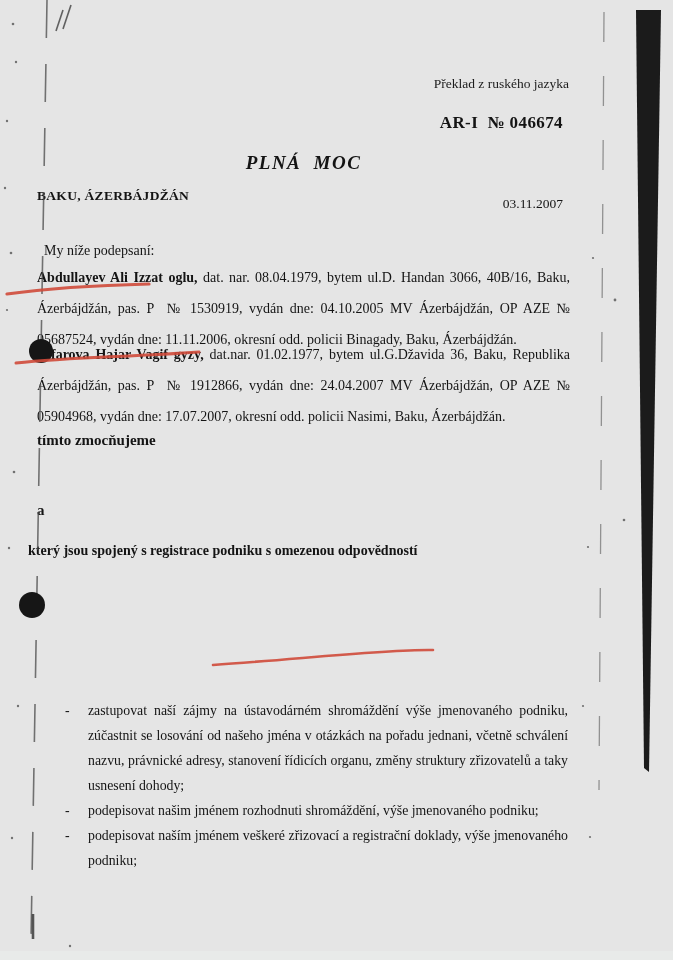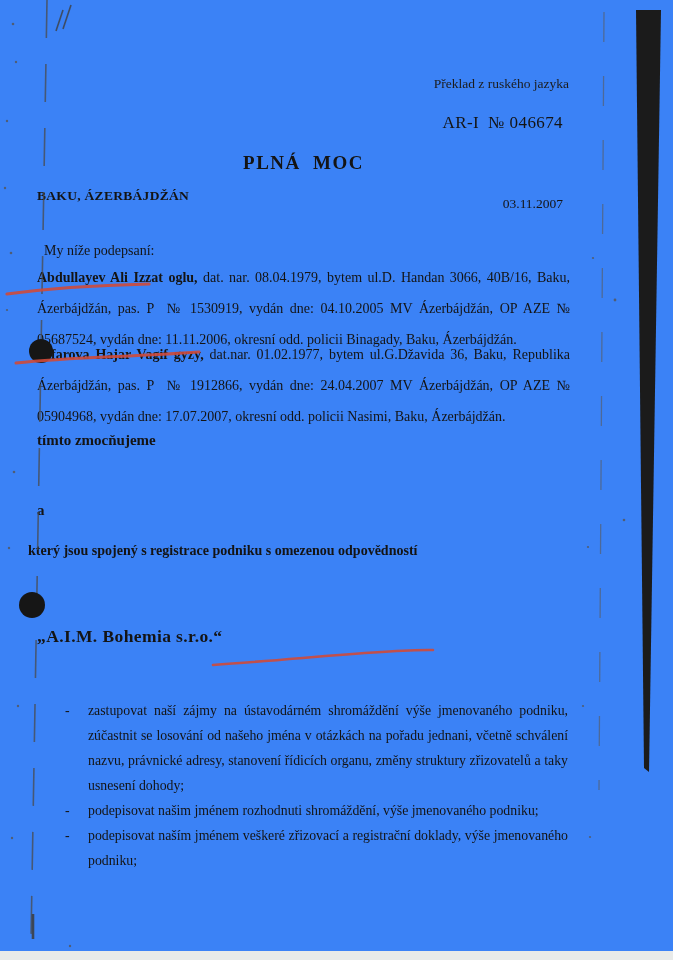--- a/index.html
+++ b/index.html
@@ -1,25 +1,25 @@
 <!DOCTYPE html>
 <html><head>
 <meta charset="utf-8">
 <style>
   html,body{margin:0;padding:0;background:#ffffff;}
   .page{
     position:relative;width:673px;height:960px;overflow:hidden;
-    background:#3b82f6;color:#141414;
+    background:#e5e5e5;color:#141414;
     font-family:"Liberation Serif","DejaVu Serif",serif;
   }
   .abs{position:absolute;}
   .note{top:76px;right:104px;font-size:13.5px;color:#1c1c1c;}
-  .docnum{top:113px;right:110px;font-size:17px;font-weight:normal;letter-spacing:.4px;}
+  .docnum{top:113px;right:110px;font-size:17px;font-weight:bold;letter-spacing:.4px;}
   .title{top:152px;left:37px;width:533px;margin:0;text-align:center;
-         font-size:19px;font-weight:bold;letter-spacing:1.5px;word-spacing:6px;}
+         font-size:19px;font-weight:bold;letter-spacing:1.5px;word-spacing:6px;font-style:italic;}
   .place{top:188px;left:37px;font-size:13.5px;font-weight:bold;letter-spacing:.3px;}
   .date{top:196px;right:110px;font-size:13.5px;font-weight:normal;}
   .intro{top:243px;left:44px;font-size:14px;}
   .para{margin:0;text-align:justify;font-size:14px;line-height:31px;}
   .p1{top:262px;left:37px;width:533px;}
   .p2{top:339px;left:37px;width:533px;}
   .center-h{left:37px;width:533px;font-weight:bold;margin:0;}
   .h-authorize{top:432px;font-size:15px;}
   .p3{top:460px;left:44px;width:526px;line-height:21px;text-align:left;}
   .h-and{top:502px;font-size:15px;}
@@ -51,21 +51,20 @@
 
   <p class="abs para p2"><span class="b">Jafarova Hajar Vagif gyzy,</span><span> dat.nar. 01.02.1977, bytem ul.G.Džavida 36, Baku, Republika Ázerbájdžán, pas. P &nbsp;№ 1912866, vydán dne: 24.04.2007 MV Ázerbájdžán, OP AZE № 05904968, vydán dne: 17.07.2007, okresní odd. policii Nasimi, Baku, Ázerbájdžán.</span></p>
 
   <div class="abs center-h h-authorize">tímto zmocňujeme</div>
 
 
   <div class="abs center-h h-and">a</div>
 
   <p class="abs para p4"><span class="p4-bold">který jsou spojený s registrace podniku s omezenou odpovědností</span></p>
 
-  <div class="abs center-h company">„A.I.M. Bohemia s.r.o.“</div>
 
 
   <ul class="abs bullets">
     <li><span class="marker">-</span><span>zastupovat naší zájmy na ústavodárném shromáždění výše jmenovaného podniku, zúčastnit se losování od našeho jména v otázkách na pořadu jednani, včetně schválení nazvu, právnické adresy, stanovení řídicích organu, změny struktury zřizovatelů a taky usnesení dohody;</span></li>
     <li><span class="marker">-</span><span>podepisovat našim jménem rozhodnuti shromáždění, výše jmenovaného podniku;</span></li>
     <li><span class="marker">-</span><span>podepisovat naším jménem veškeré zřizovací a registrační doklady, výše jmenovaného podniku;</span></li>
   </ul>
 
   <svg class="marks" width="673" height="960" viewBox="0 0 673 960">
 

